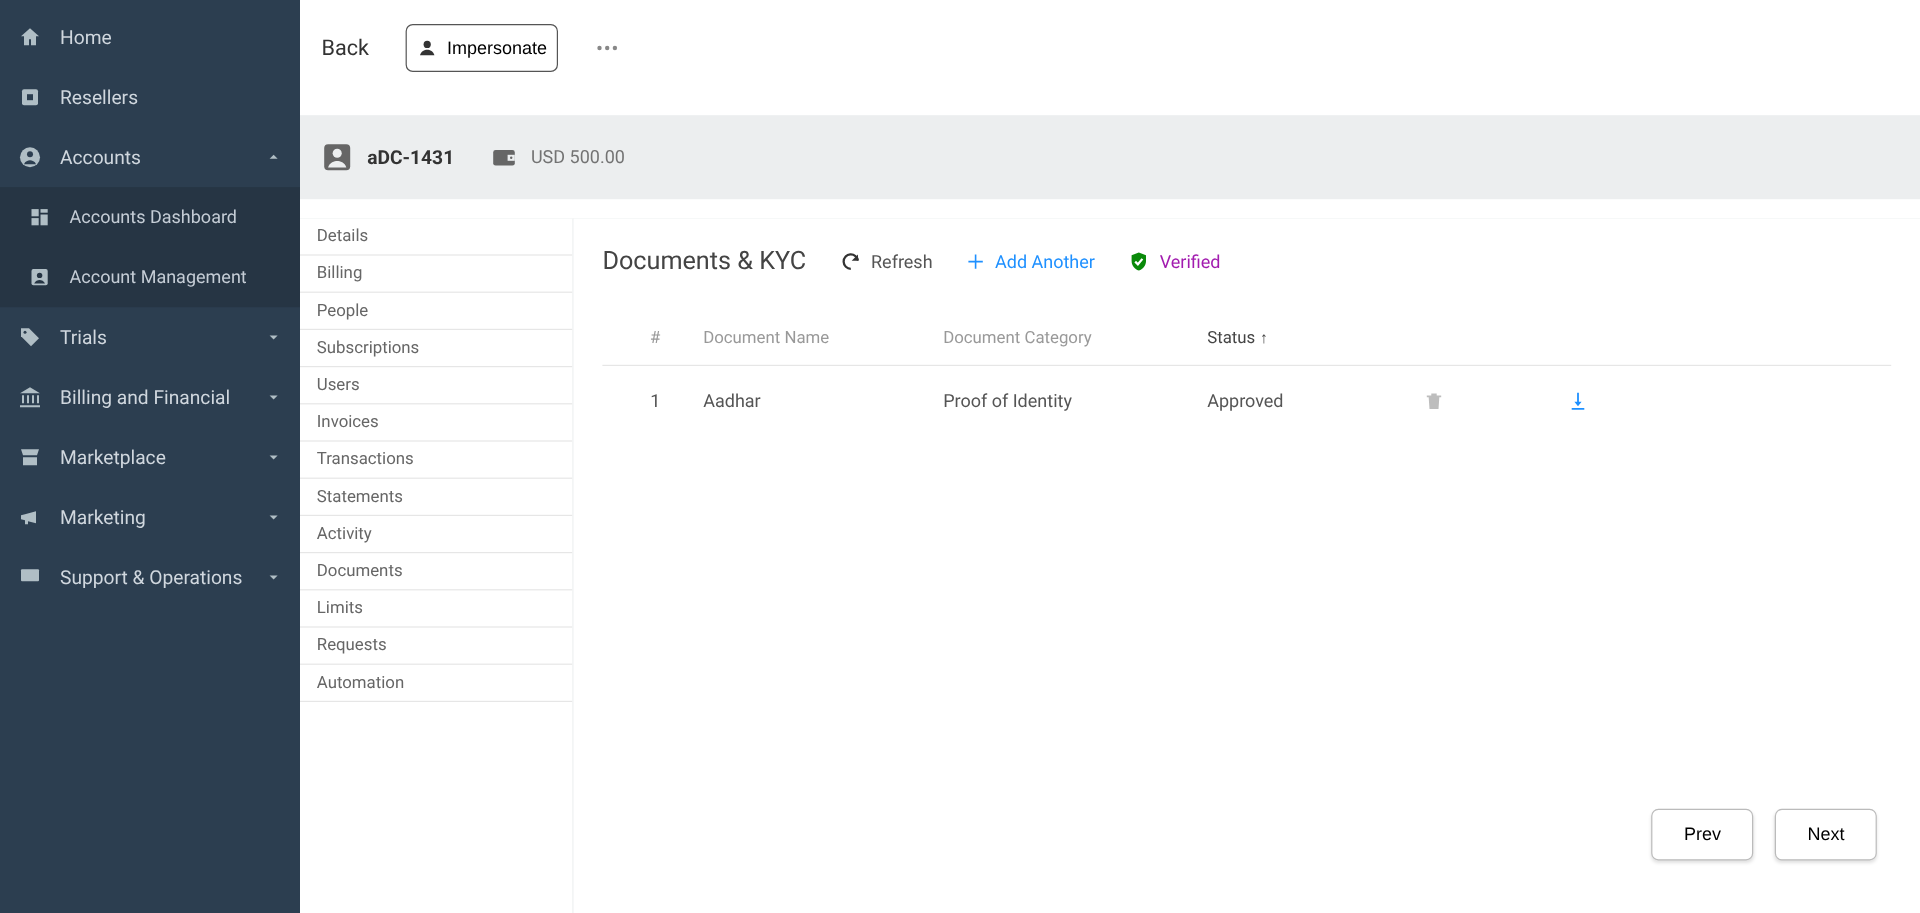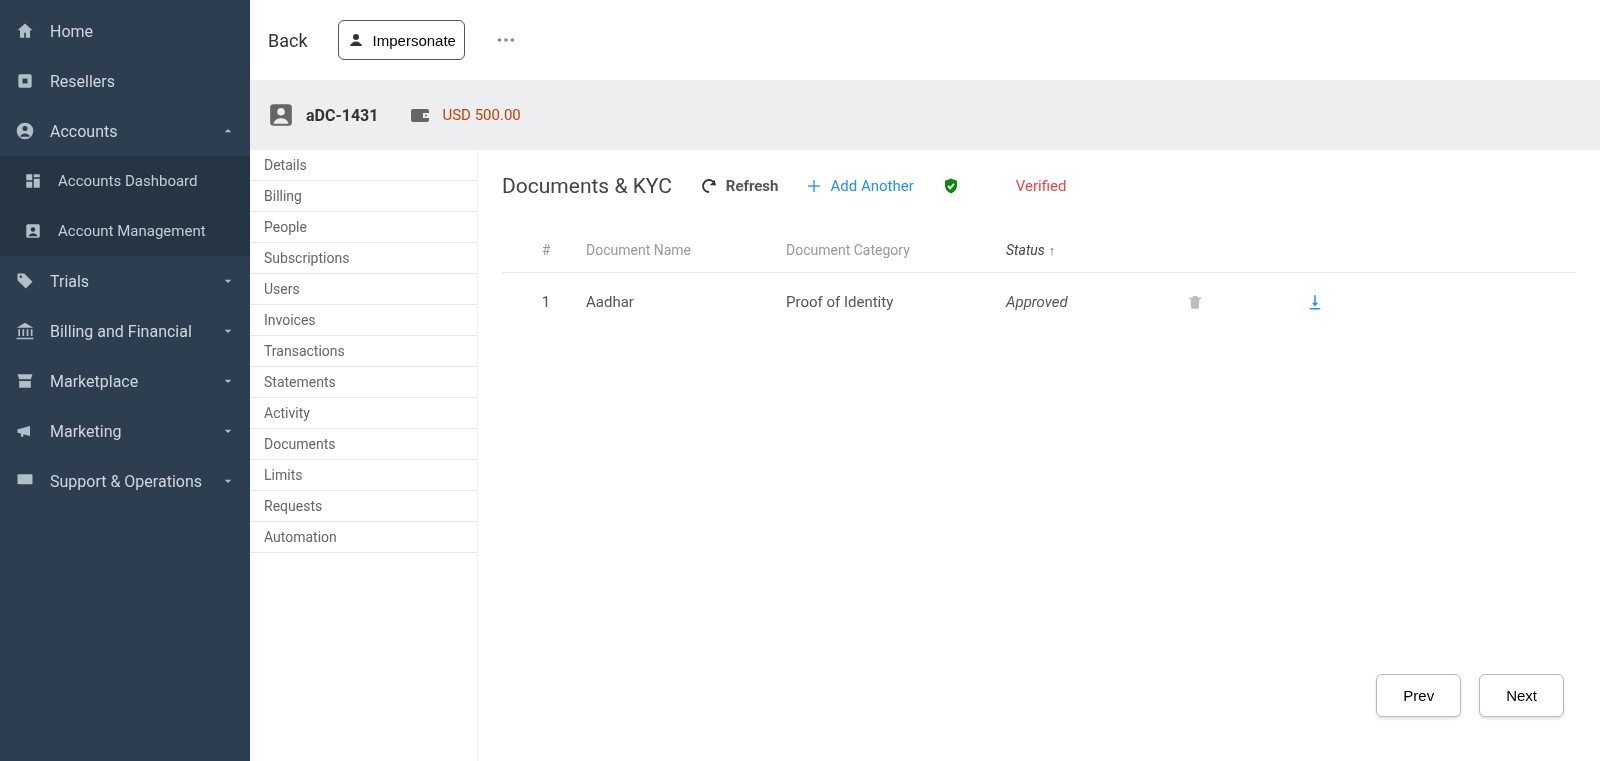--- a/index.html
+++ b/index.html
@@ -5,50 +5,50 @@
 * { box-sizing: border-box; margin: 0; padding: 0; }
 body { font-family: -apple-system, BlinkMacSystemFont, "Segoe UI", Roboto, Arial, sans-serif; font-size: 14px; color: #333; background: #fff; width: 1600px; height: 761px; overflow: hidden; display: flex; }
 .sidebar { width: 250px; background: #2c3e50; color: #b0bec5; height: 761px; flex-shrink: 0; padding-top: 6px; }
 .nav-item { display: flex; align-items: center; padding: 14px 14px; cursor: pointer; color: #d0d7de; font-size: 16px; }
 .nav-item.sub { padding-left: 22px; font-size: 15px; color: #c5cdd6; }
 .nav-icon { width: 22px; height: 22px; margin-right: 14px; display: inline-flex; align-items: center; justify-content: center; fill: #b0bec5; }
 .nav-label { flex: 1; }
 .nav-chevron { fill: #b0bec5; }
 .sub-group { background: #263544; }
 
-.main { flex: 1; display: flex; flex-direction: column; height: 761px; overflow: hidden; }
+.main { flex: 1; display: flex; flex-direction: column; height: 761px; overflow: hidden; gap: 16px; }
 .topbar { display: flex; align-items: center; padding: 20px 18px; gap: 30px; background: #fff; }
 .back-link { font-size: 18px; color: #333; cursor: pointer; }
 .impersonate-btn { display: inline-flex; align-items: center; gap: 8px; border: 1.5px solid #555; border-radius: 6px; padding: 10px 8px; background: #fff; cursor: pointer; font-size: 15px; }
 .more-dots { color: #888; cursor: pointer; display: inline-flex; }
 
 .account-bar { background: #eceeef; padding: 22px 18px; display: flex; align-items: center; gap: 30px; }
 .account-id-wrap { display: flex; align-items: center; gap: 12px; justify-content: space-between; }
 .account-id { font-weight: 700; font-size: 16px; color: #333; }
 .balance-wrap { display: flex; align-items: center; gap: 10px; }
-.balance-text { color: #c2410c; font-size: 15px; cursor: pointer; }
+.balance-text { color: #737373; font-size: 15px; cursor: pointer; }
 
 .content-row { flex: 1; display: flex; overflow: hidden; background: #eceeef; }
 .subnav { width: 228px; background: #fff; border-right: 1px solid #eceeef; overflow-y: auto; }
 .subnav-item { padding: 7px 14px; border-bottom: 1px solid #e6e6e6; color: #666; font-size: 14px; cursor: pointer; }
 
 .panel { flex: 1; background: #fff; padding: 24px 24px 0 24px; display: flex; flex-direction: column; position: relative; }
 .panel-header { display: flex; align-items: center; gap: 28px; margin-bottom: 30px; }
 .panel-title { font-size: 21px; color: #444; }
 .panel-action { display: inline-flex; align-items: center; gap: 8px; font-size: 15px; cursor: pointer; }
-.refresh-txt { color: #555; font-weight: bold; }
+.refresh-txt { color: #555; }
 .add-txt { color: #1e90ff; }
-.verified-txt { color: #ef4444; margin-left: 48px; }
+.verified-txt { color: #a21caf; }
 
 .table { width: 100%; }
 .table-head { display: flex; color: #999; font-size: 14px; padding: 14px 4px; border-bottom: 1px solid #e6e6e6; }
 .col-idx { width: 80px; text-align: center; }
 .col-name { width: 200px; }
 .col-cat { width: 220px; }
-.col-status { width: 180px; display: flex; align-items: center; gap: 4px; font-style: italic; }
+.col-status { width: 180px; display: flex; align-items: center; gap: 4px; }
 .col-del { width: 120px; text-align: center; }
 .col-dl { width: 120px; text-align: center; }
 .table-row { display: flex; font-size: 15px; padding: 20px 4px; color: #555; align-items: center; }
 .status-head-txt { color: #444; }
 .sort-arrow { color: #444; font-size: 13px; }
 .trash-btn { fill: #bdbdbd; cursor: pointer; }
 
 .pager { position: absolute; bottom: 44px; right: 36px; display: flex; gap: 18px; }
 .pager-btn { border: 1px solid #bbb; background: #fff; border-radius: 6px; padding: 12px 26px; font-size: 15px; cursor: pointer; box-shadow: 0 2px 3px rgba(0,0,0,0.12); }
 

